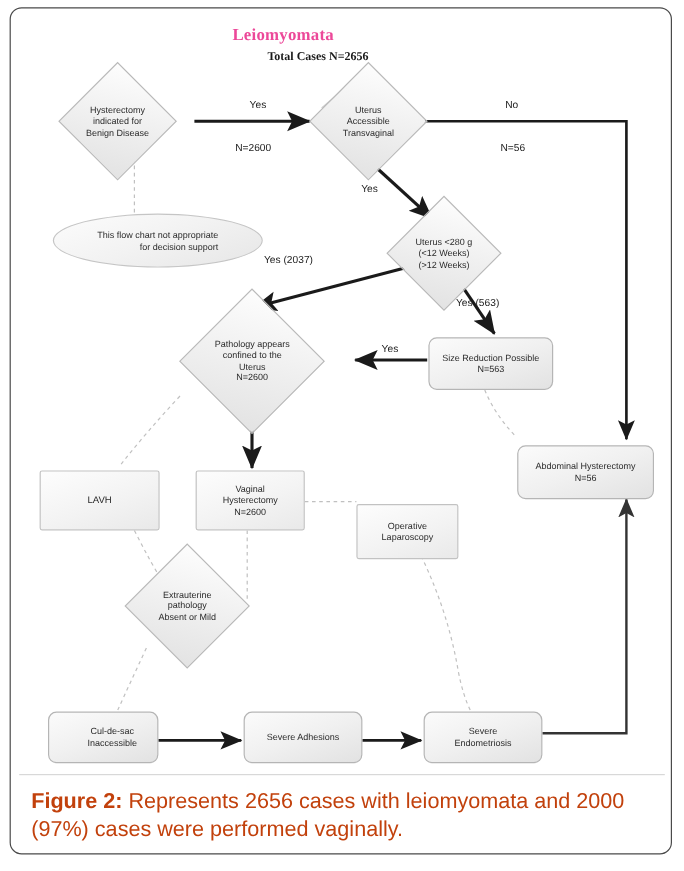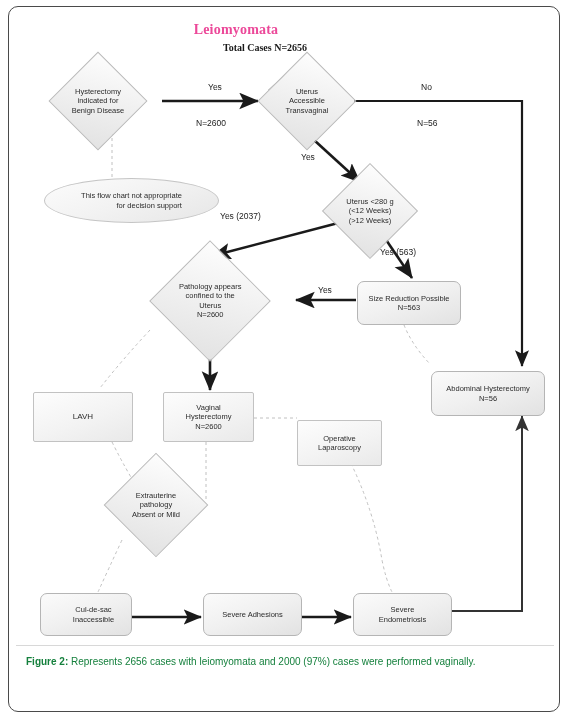--- a/index.html
+++ b/index.html
@@ -89,23 +89,23 @@
   .edge-label{
     position:absolute;
     font-size:8.5px;
     color:#222;
     white-space:nowrap;
   }
   
   .caption{
     position:absolute;
     left:26px;top:655px;width:510px;
-    font-size:10px;
+    font-size:18px;
     line-height:1.35;
-    color:#15803d;
+    color:#c2410c;
   }
   .caption b{font-weight:bold;}
   .caption-rule{
     position:absolute;
     left:16px;top:645px;width:538px;height:1px;
     background:#d8d8d8;
   }
 </style>
 </head>
 <body>

